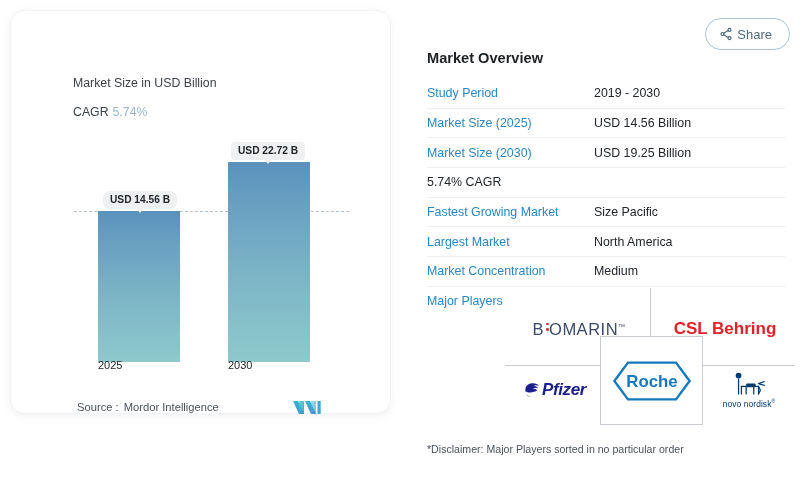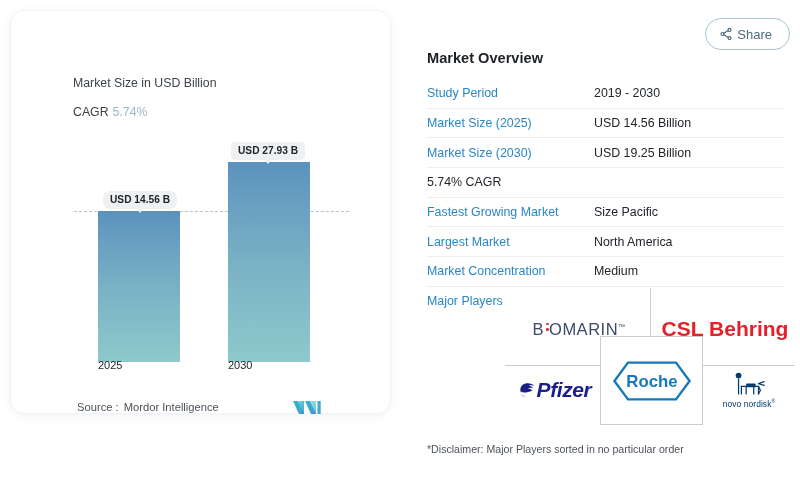--- a/index.html
+++ b/index.html
@@ -265,27 +265,27 @@
     background: #d0343c;
   }
   .biomarin-word .dot1 { left: 13.5px; top: 3px; }
   .biomarin-word .dot2 { left: 13.5px; top: 8.5px; }
   .biomarin-word .tm {
     font-size: 7px;
     vertical-align: super;
     color: #3c4a6b;
   }
   .csl-word {
-    font-size: 21px;
+    font-size: 17px;
     font-weight: bold;
     color: #e32129;
     white-space: nowrap;
   }
   .pfizer-word {
-    font-size: 21px;
+    font-size: 17px;
     font-weight: bold;
     font-style: italic;
     color: #1a1f8c;
     letter-spacing: -0.4px;
   }
   .novo-word {
     font-size: 8.4px;
     color: #003b6e;
     letter-spacing: 0.1px;
     white-space: nowrap;
@@ -313,21 +313,21 @@
       <span>CAGR</span><span class="chart-cagr-value">5.74%</span>
     </div>
 
     <div class="plot">
       <div class="dashed-line"></div>
 
       <div class="bar bar-2025"></div>
       <div class="bar bar-2030"></div>
 
       <div class="bar-label label-2025">USD 14.56 B</div>
-      <div class="bar-label label-2030">USD 27.93 B</div>
+      <div class="bar-label label-2030">USD 22.72 B</div>
 
       <div class="axis-tick tick-2025">2025</div>
       <div class="axis-tick tick-2030">2030</div>
     </div>
 
     <div class="source-row">
       <span class="source-label">Source :</span><span>Mordor Intelligence</span>
     </div>
 
     <svg class="mi-logo" viewBox="0 0 30 17">

